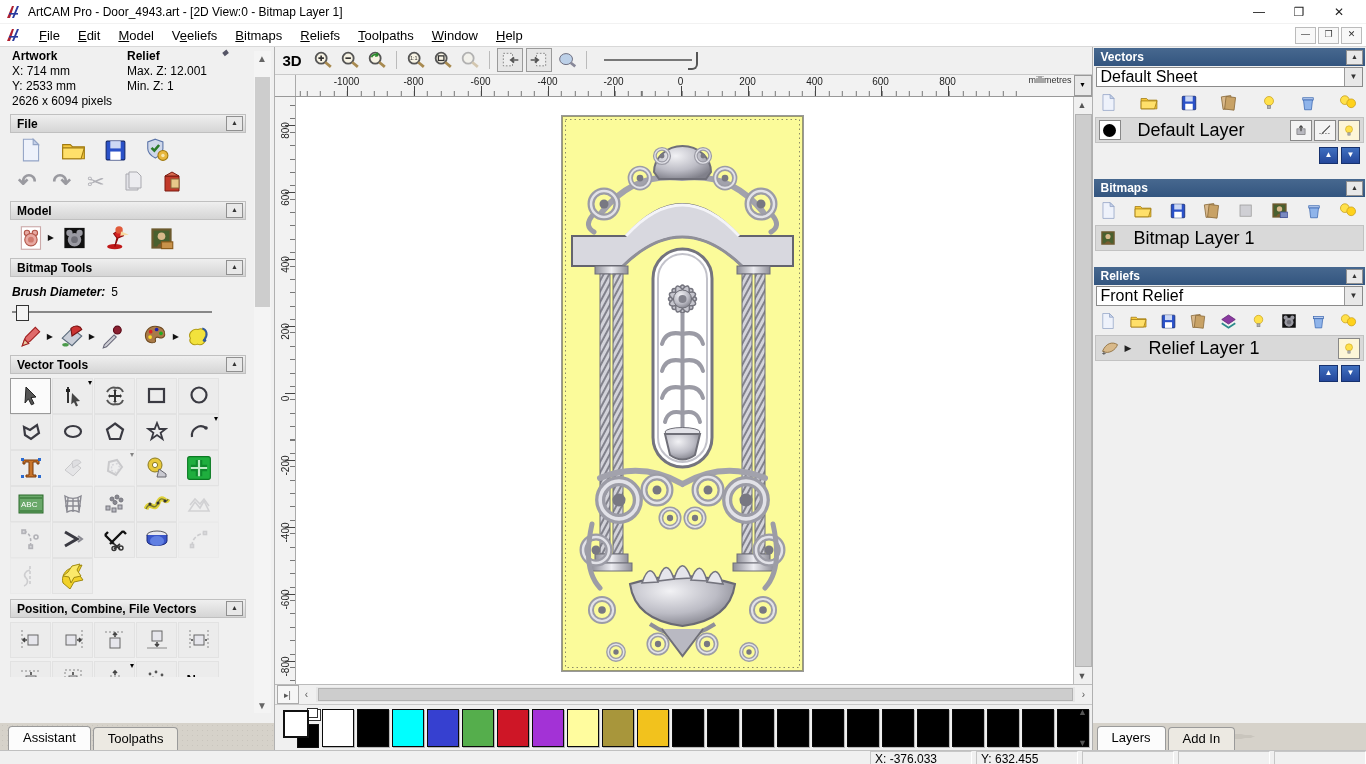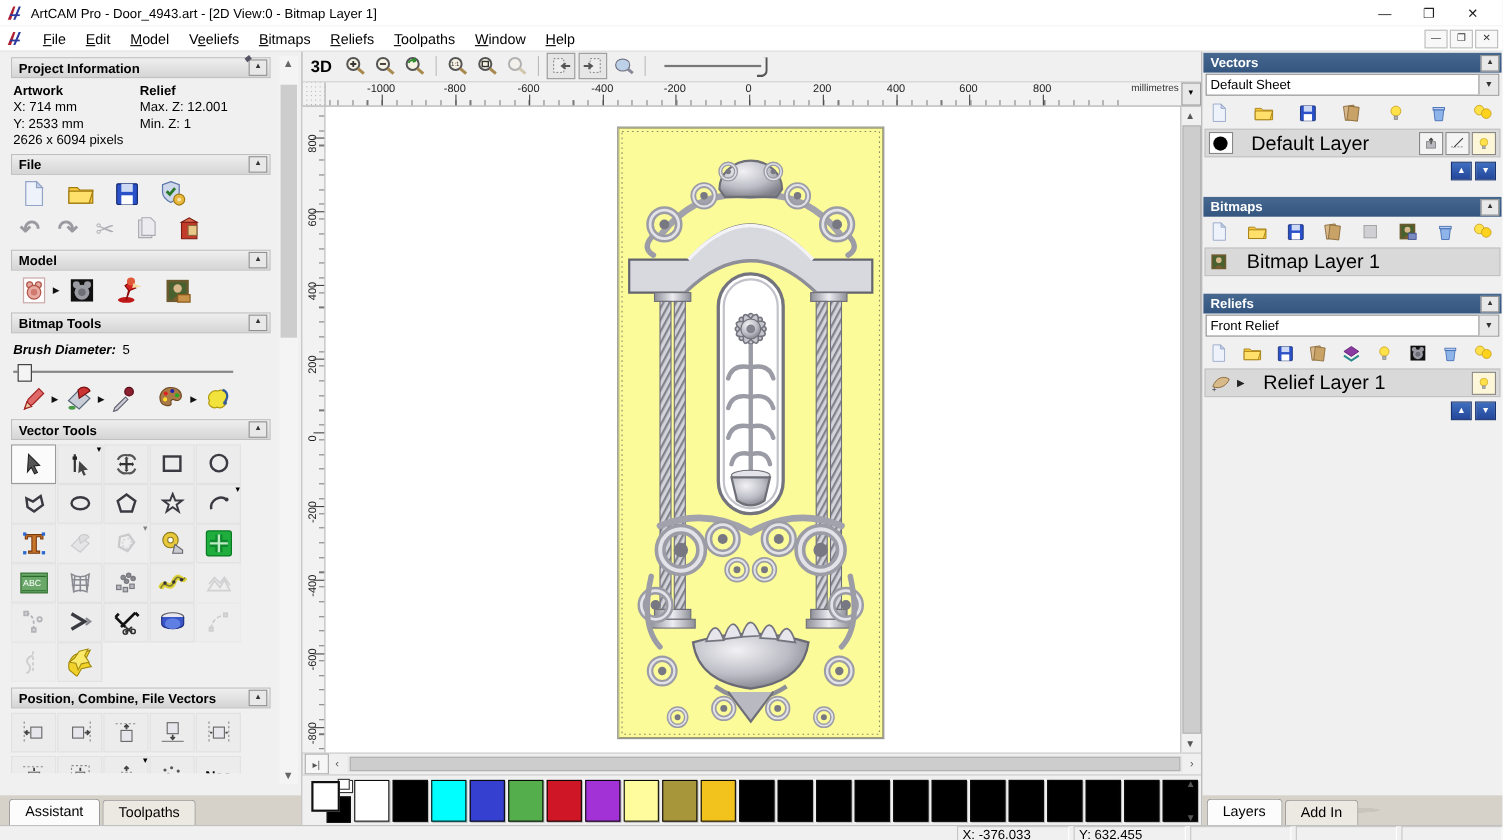--- a/index.html
+++ b/index.html
@@ -89,21 +89,21 @@
   .col-sel .p{position:absolute;left:2px;top:2px;width:22px;height:24px;border:2px solid #111;z-index:2;}
   .col-sel .s{position:absolute;left:16px;top:16px;width:20px;height:22px;border:1px solid #111;}
   .col-sel .swap{position:absolute;left:26px;top:0px;width:9px;height:8px;border:1px solid #333;background:#fff;box-shadow:2px 2px 0 #fff,2px 2px 0 1px #333;}
   .swatches{display:flex;align-items:center;margin-left:6px;}
   .swatch{width:30px;height:36px;border:1px solid #0a0a0a;margin-right:3px;box-shadow:1px 1px 0 #b9b9b9;}
   .pal-scroll{position:absolute;right:2px;top:2px;bottom:2px;width:14px;display:flex;flex-direction:column;justify-content:space-between;align-items:center;color:#555;font-size:9px;}
   
   .rp-head{height:18px;background:linear-gradient(#47688f,#33557f);color:#fff;font-weight:bold;display:flex;align-items:center;padding:0 2px 0 7px;margin:1px 1px 0 1px;}
   .rp-head .t{flex:1;font-size:12px;}
   .rp-combo{display:flex;margin:1px 3px 2px 3px;border:1px solid #8a8a8a;background:#fff;height:18px;align-items:center;}
-  .rp-combo .v{flex:1;padding-left:4px;font-size:12px;}
+  .rp-combo .v{flex:1;padding-left:4px;font-size:16px;}
   .rp-combo .d{width:17px;height:18px;background:#e8e8e8;border-left:1px solid #999;font-size:8px;text-align:center;line-height:17px;color:#333;}
   .rp-icons{display:flex;align-items:center;justify-content:space-between;padding:4px 8px 4px 6px;}
   .layer-row{display:flex;align-items:center;background:#d9d9d9;border:1px solid #c2c2c2;margin:1px 2px;height:24px;padding:0 3px;}
   .layer-row .name{flex:1;font-size:18px;padding-left:17px;}
   .chip{width:20px;height:18px;background:#fff;border:1px solid #888;display:flex;align-items:center;justify-content:center;}
   .dot{width:13px;height:13px;border-radius:50%;background:#000;}
   .lr-btn{width:20px;height:19px;border:1px solid #888;background:#f4f4f4;display:flex;align-items:center;justify-content:center;margin-left:2px;}
   .lr-btn.on{background:#fdf6d8;}
   .updown{display:flex;justify-content:flex-end;gap:3px;padding:3px 6px 0 0;}
   .ud{width:17px;height:15px;background:linear-gradient(#3f6fc0,#24479a);color:#fff;font-size:8px;text-align:center;line-height:14px;border:1px solid #16316e;}
@@ -219,24 +219,20 @@
       <span class="mdi-btn">❐</span>
       <span class="mdi-btn">✕</span>
     </div>
   </div>
 
   <div class="main">
 
     <div class="left-panel">
       <div class="lp-content">
 
-        <div class="sec-head">
-          <span class="t">Project Information</span>
-          <span class="roll-btn">▲</span>
-        </div>
         <div class="pi-grid">
           <div class="pi-col1">
             <div class="pi-b">Artwork</div>
             <div>X: 714 mm</div>
             <div>Y: 2533 mm</div>
             <div>2626 x 6094 pixels</div>
           </div>
           <div>
             <div class="pi-b">Relief</div>
             <div>Max. Z: 12.001</div>

